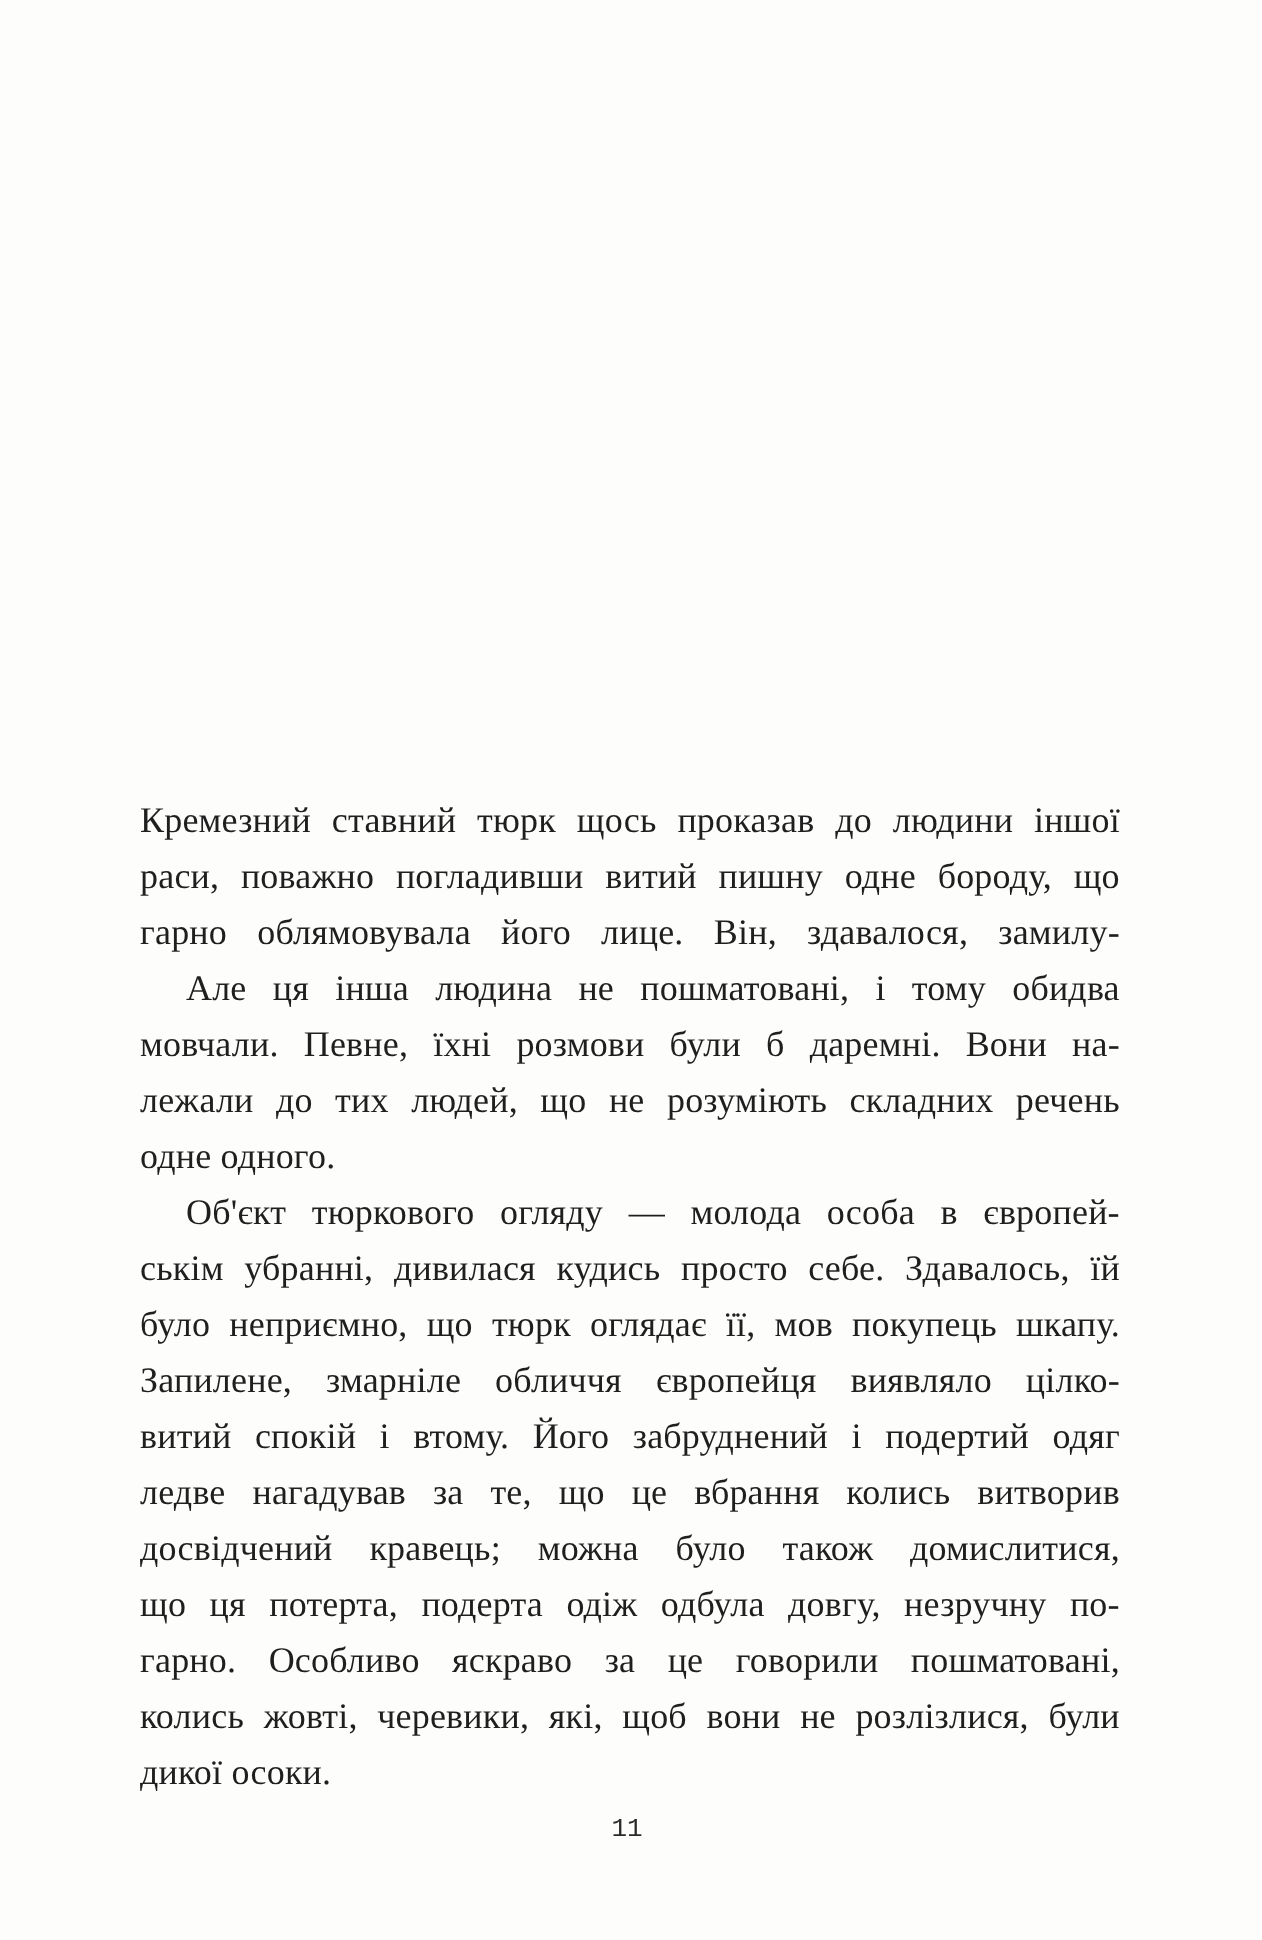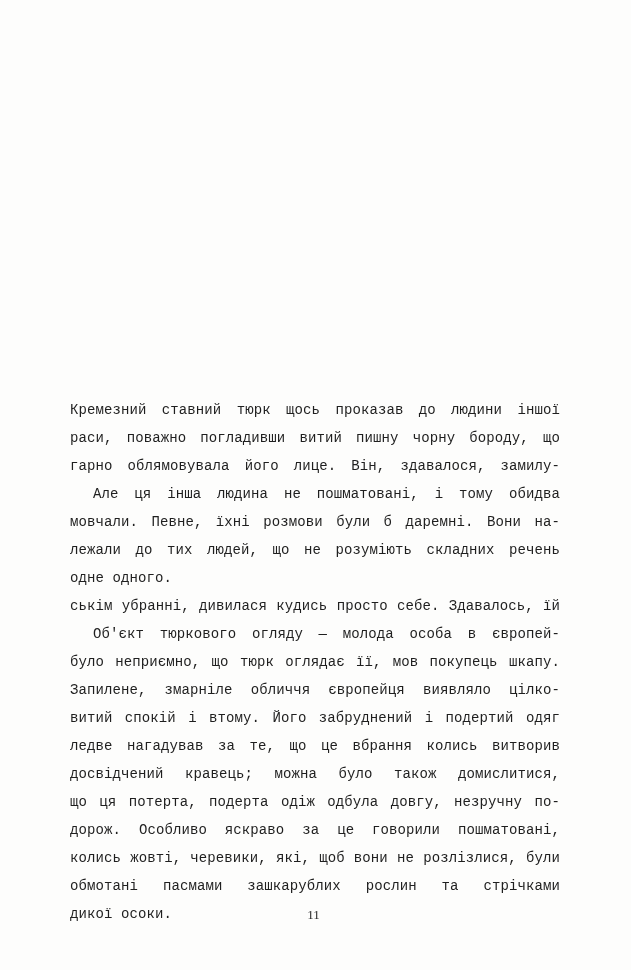--- a/index.html
+++ b/index.html
@@ -33,26 +33,25 @@
 
   .para {
     margin: 0;
   }
 
   
   .line {
     display: block;
     height: 28px;
     line-height: 28px;
-    font-size: 14px;
+    font-size: 18px;
     letter-spacing: 0.1px;
     white-space: nowrap;
     text-align: justify;
     color: #1f1f1f;
-    font-family: Liberation Mono, monospace;
   }
 
   
   .line.j {
     display: flex;
     justify-content: space-between;
     white-space: pre;
   }
   .line.j > .w {
     white-space: pre;
@@ -67,49 +66,48 @@
 
   .page-number {
     position: absolute;
     left: 0;
     right: 4px;
     top: 906px;
     text-align: center;
     font-size: 13px;
     line-height: 18px;
     color: #2a2a2a;
-    font-family: Liberation Serif, serif;
+    font-family: Liberation Mono, monospace;
   }
 </style>
 </head>
 <body>
 
 <div class="page"></div>
 
 <div class="text-block" id="text-block">
     <p class="para">
       <span class="line j"><span class="w">Кремезний</span><span class="w">ставний</span><span class="w">тюрк</span><span class="w">щось</span><span class="w">проказав</span><span class="w">до</span><span class="w">людини</span><span class="w">іншої</span></span>
-      <span class="line j"><span class="w">раси,</span><span class="w">поважно</span><span class="w">погладивши</span><span class="w">витий</span><span class="w">пишну</span><span class="w">чорну</span><span class="w">бороду,</span><span class="w">що</span></span>
+      <span class="line j"><span class="w">раси,</span><span class="w">поважно</span><span class="w">погладивши</span><span class="w">витий</span><span class="w">пишну</span><span class="w">одне</span><span class="w">бороду,</span><span class="w">що</span></span>
       <span class="line j"><span class="w">гарно</span><span class="w">облямовувала</span><span class="w">його</span><span class="w">лице.</span><span class="w">Він,</span><span class="w">здавалося,</span><span class="w">замилу-</span></span>
     </p>
     <p class="para">
       <span class="line j indent"><span class="w">Але</span><span class="w">ця</span><span class="w">інша</span><span class="w">людина</span><span class="w">не</span><span class="w">пошматовані,</span><span class="w">і</span><span class="w">тому</span><span class="w">обидва</span></span>
       <span class="line j"><span class="w">мовчали.</span><span class="w">Певне,</span><span class="w">їхні</span><span class="w">розмови</span><span class="w">були</span><span class="w">б</span><span class="w">даремні.</span><span class="w">Вони</span><span class="w">на-</span></span>
       <span class="line j"><span class="w">лежали</span><span class="w">до</span><span class="w">тих</span><span class="w">людей,</span><span class="w">що</span><span class="w">не</span><span class="w">розуміють</span><span class="w">складних</span><span class="w">речень</span></span>
       <span class="line">одне одного.</span>
     </p>
     <p class="para">
+      <span class="line j indent"><span class="w">Об'єкт</span><span class="w">тюркового</span><span class="w">огляду</span><span class="w">—</span><span class="w">молода</span><span class="w">особа</span><span class="w">в</span><span class="w">європей-</span></span>
       <span class="line j"><span class="w">ськім</span><span class="w">убранні,</span><span class="w">дивилася</span><span class="w">кудись</span><span class="w">просто</span><span class="w">себе.</span><span class="w">Здавалось,</span><span class="w">їй</span></span>
-      <span class="line j indent"><span class="w">Об'єкт</span><span class="w">тюркового</span><span class="w">огляду</span><span class="w">—</span><span class="w">молода</span><span class="w">особа</span><span class="w">в</span><span class="w">європей-</span></span>
       <span class="line j"><span class="w">було</span><span class="w">неприємно,</span><span class="w">що</span><span class="w">тюрк</span><span class="w">оглядає</span><span class="w">її,</span><span class="w">мов</span><span class="w">покупець</span><span class="w">шкапу.</span></span>
       <span class="line j"><span class="w">Запилене,</span><span class="w">змарніле</span><span class="w">обличчя</span><span class="w">європейця</span><span class="w">виявляло</span><span class="w">цілко-</span></span>
       <span class="line j"><span class="w">витий</span><span class="w">спокій</span><span class="w">і</span><span class="w">втому.</span><span class="w">Його</span><span class="w">забруднений</span><span class="w">і</span><span class="w">подертий</span><span class="w">одяг</span></span>
       <span class="line j"><span class="w">ледве</span><span class="w">нагадував</span><span class="w">за</span><span class="w">те,</span><span class="w">що</span><span class="w">це</span><span class="w">вбрання</span><span class="w">колись</span><span class="w">витворив</span></span>
       <span class="line j"><span class="w">досвідчений</span><span class="w">кравець;</span><span class="w">можна</span><span class="w">було</span><span class="w">також</span><span class="w">домислитися,</span></span>
       <span class="line j"><span class="w">що</span><span class="w">ця</span><span class="w">потерта,</span><span class="w">подерта</span><span class="w">одіж</span><span class="w">одбула</span><span class="w">довгу,</span><span class="w">незручну</span><span class="w">по-</span></span>
-      <span class="line j"><span class="w">дорож.</span><span class="w">Особливо</span><span class="w">яскраво</span><span class="w">за</span><span class="w">це</span><span class="w">говорили</span><span class="w">пошматовані,</span></span>
+      <span class="line j"><span class="w">гарно.</span><span class="w">Особливо</span><span class="w">яскраво</span><span class="w">за</span><span class="w">це</span><span class="w">говорили</span><span class="w">пошматовані,</span></span>
       <span class="line j"><span class="w">колись</span><span class="w">жовті,</span><span class="w">черевики,</span><span class="w">які,</span><span class="w">щоб</span><span class="w">вони</span><span class="w">не</span><span class="w">розлізлися,</span><span class="w">були</span></span>
-      <span class="line j"><span class="w">обмотані</span><span class="w">пасмами</span><span class="w">зашкарублих</span><span class="w">рослин</span><span class="w">та</span><span class="w">стрічками</span></span>
       <span class="line">дикої осоки.</span>
     </p>
   </div>
 
 <div class="page-number">11</div>
 
 </body></html>

